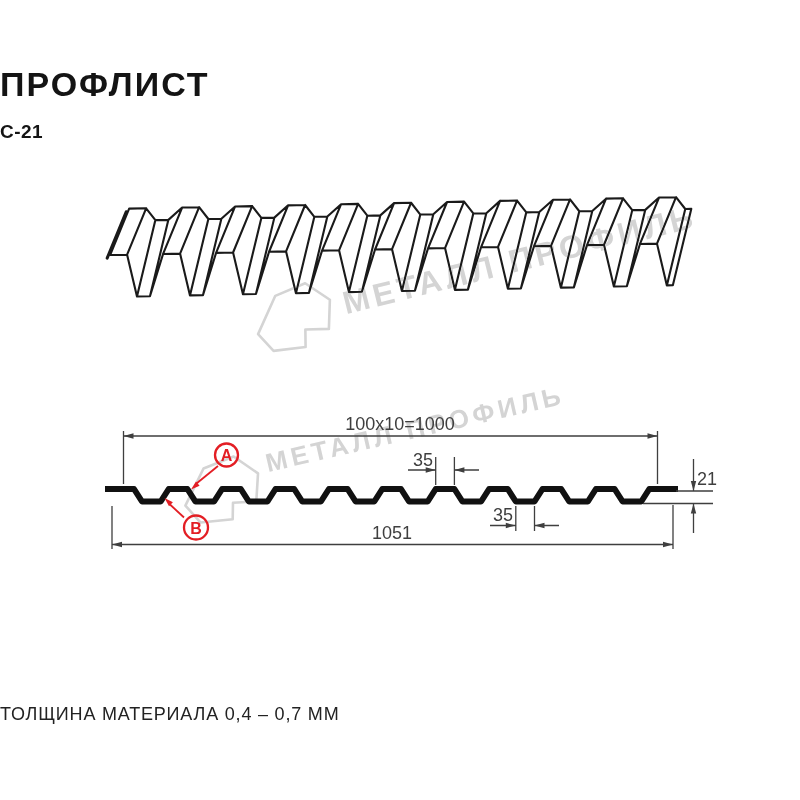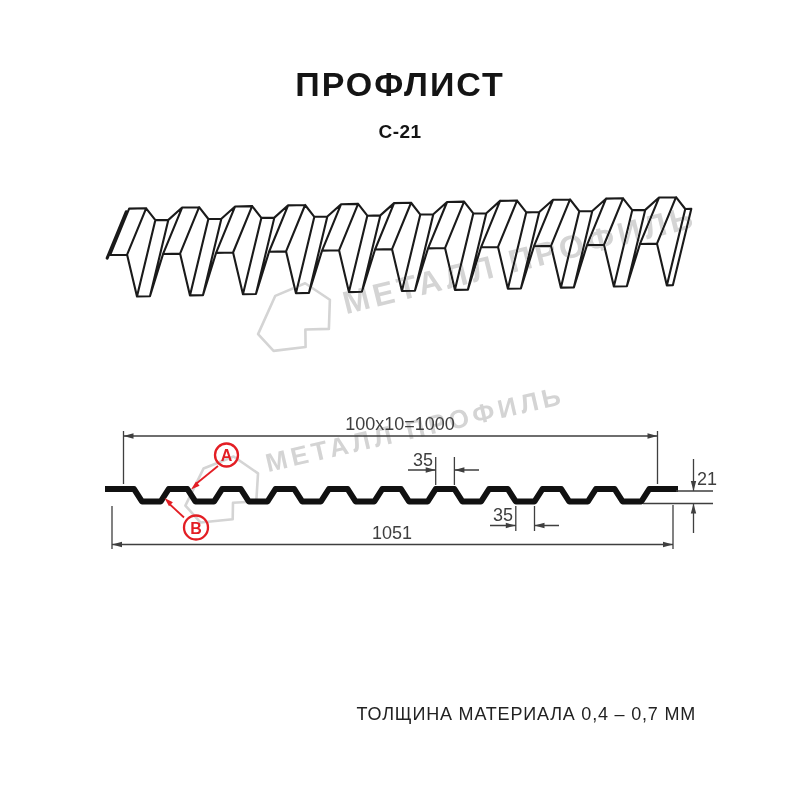--- a/index.html
+++ b/index.html
@@ -1,24 +1,24 @@
 <!DOCTYPE html>
 <html style="--red: #e31e24; --line: #1a1a1a; --dim: #3f3f3f; --wm: #d4d4d4;"><head>
 <meta charset="utf-8">
 <style>
   :root{
     --red:#e31e24; --line:#1a1a1a; --dim:#3f3f3f; --wm:#d4d4d4; --ink:#141414;
   }
   html,body{margin:0;padding:0;}
   body{width:800px;height:800px;background:#ffffff;font-family:"Liberation Sans",sans-serif;overflow:hidden;}
   .canvas{position:relative;width:800px;height:800px;background:#fff;}
-  .hdr{position:absolute;top:66px;left:0;width:800px;text-align:center;}
+  .hdr{position:absolute;top:66px;left:0;width:800px;}
   .title{font-size:34px;font-weight:700;letter-spacing:2px;color:var(--ink);line-height:1.1;}
   .subtitle{margin-top:18px;font-size:19px;font-weight:600;letter-spacing:0.5px;color:var(--ink);}
-  .ftr{position:absolute;top:704px;left:0;width:696px;text-align:right;font-size:18px;letter-spacing:0.8px;color:#222;}
+  .ftr{position:absolute;top:704px;left:0;width:696px;text-align:left;font-size:18px;letter-spacing:0.8px;color:#222;}
   svg{position:absolute;left:0;top:0;}
   .face{fill:#ffffff;stroke:var(--line);stroke-width:2.1;stroke-linejoin:round;}
   .edge{stroke:var(--line);stroke-width:3;stroke-linecap:round;fill:none;}
   .wmg{mix-blend-mode:darken;}
   .wm-logo{fill:none;stroke:var(--wm);stroke-width:2.6;stroke-linejoin:round;}
   .wm-text{fill:var(--wm);font-weight:700;letter-spacing:4px;}
   .profile{fill:none;stroke:#111;stroke-width:6;stroke-linejoin:round;stroke-linecap:square;}
   .dline{stroke:var(--dim);stroke-width:1.3;fill:none;}
   .dhead{fill:var(--dim);stroke:none;}
   .dtext{fill:var(--dim);font-size:18px;}

